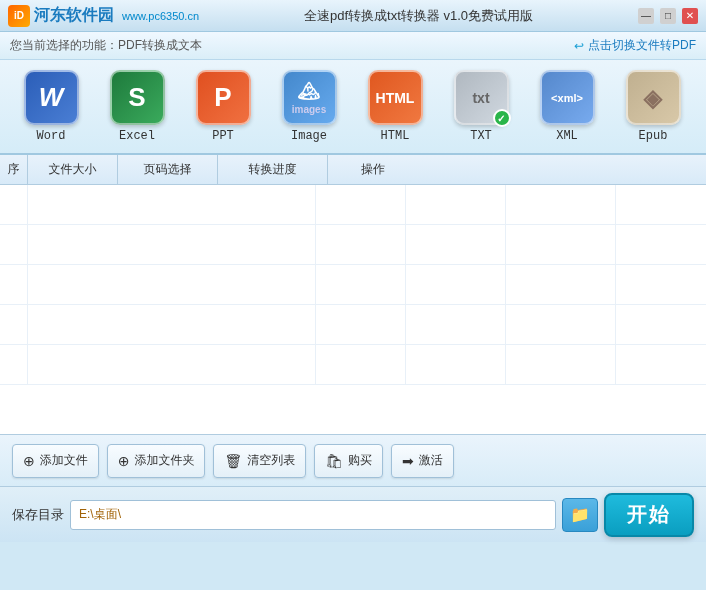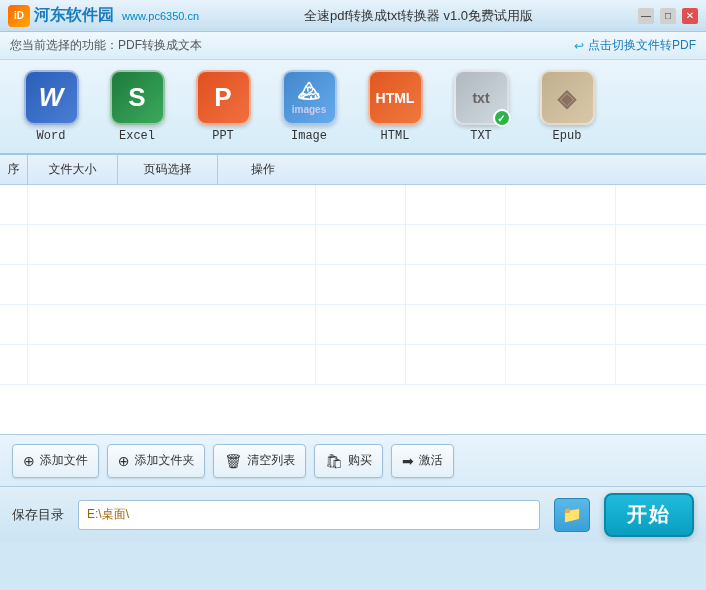--- a/index.html
+++ b/index.html
@@ -261,21 +261,21 @@
       font-size: 14px;
     }
 
     
     .save-row {
       height: 55px;
       background: linear-gradient(to bottom, #e0eff8, #cce4f4);
       display: flex;
       align-items: center;
       padding: 0 12px;
-      gap: 14px;
+      gap: 6px;
     }
     .save-label {
       color: #333;
       font-size: 13px;
       white-space: nowrap;
     }
     .save-input {
       flex: 1;
       height: 30px;
       border: 1px solid #a0c0d8;
@@ -420,37 +420,46 @@
   <div class="tool-icon">
     <div class="tool-icon-img txt-bg" style="position:relative;">
       <div class="icon-img-inner">
         <span style="font-size:14px;font-weight:bold;color:#666;">txt</span>
       </div>
       <div class="checkmark-overlay">✓</div>
     </div>
     <span class="tool-icon-label">TXT</span>
   </div>
 
+  <div class="tool-icon">
+    <div class="tool-icon-img xml-bg">
+      <div class="icon-img-inner">
+        <span style="font-size:11px;font-weight:bold;color:white;">&lt;xml&gt;</span>
+      </div>
+    </div>
+    <span class="tool-icon-label">XML</span>
+  </div>
 
   <div class="tool-icon">
     <div class="tool-icon-img epub-bg">
       <div class="icon-img-inner">
         <span style="font-size:24px;color:#8a7060;">◈</span>
       </div>
     </div>
     <span class="tool-icon-label">Epub</span>
   </div>
 
 </div>
 
 <div class="table-area">
   <div class="table-header">
     <div class="th col-seq">序</div>
     <div class="th col-size">文件大小</div>
     <div class="th col-page">页码选择</div>
+    <div class="th col-progress">转换进度</div>
     <div class="th col-action">操作</div>
   </div>
   <div class="table-body">
 
     <div class="table-row-item">
       <div class="td col-seq"></div>
       <div class="td col-name"></div>
       <div class="td col-size"></div>
       <div class="td col-page"></div>
       <div class="td col-progress"></div>

